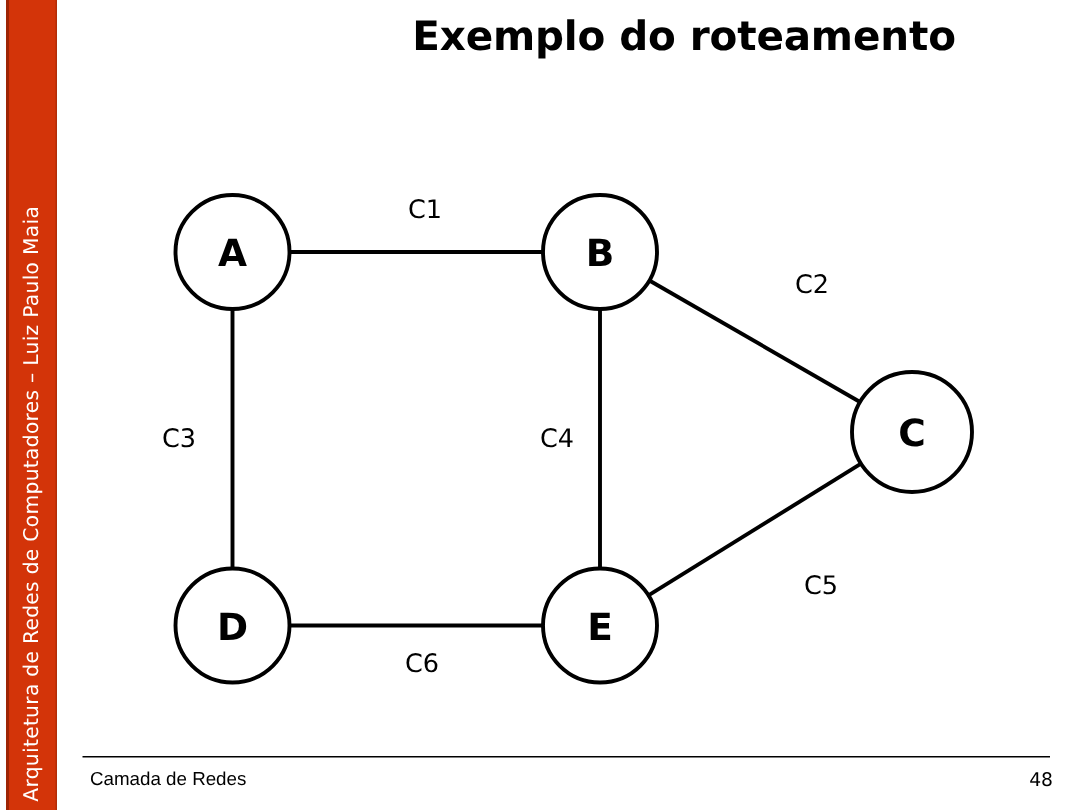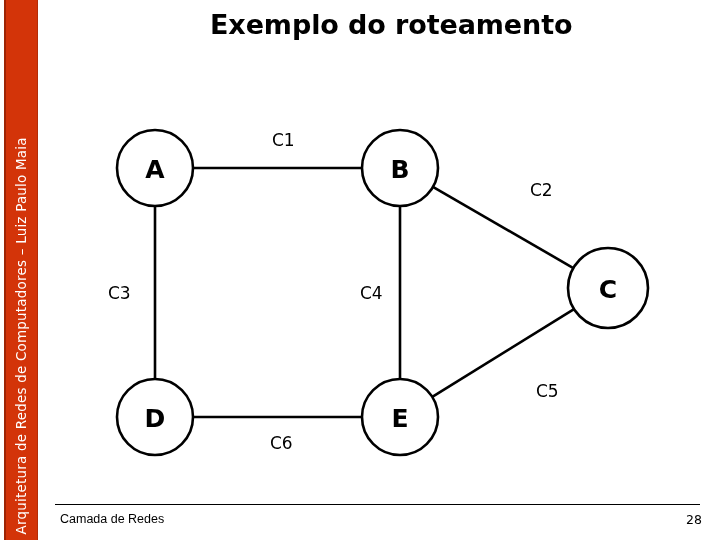--- a/index.html
+++ b/index.html
@@ -41,21 +41,21 @@
     letter-spacing: 0.2px;
     line-height: 1;
   }
 
   
   #title-block {
     position: absolute;
     left: 210px;
     top: 8px;
     width: 492px;
-    text-align: left;
+    text-align: center;
     color: #000000;
     font-family: "DejaVu Sans", sans-serif;
     font-weight: bold;
     font-size: 27px;
     line-height: 1.28;
     letter-spacing: -0.1px;
   }
   #title-block .tline { display: block; }
 
   
@@ -168,13 +168,13 @@
         <text x="108" y="198" class="edge-label">C3</text>
         <text x="360" y="198" class="edge-label">C4</text>
         <text x="536" y="296" class="edge-label">C5</text>
         <text x="270" y="348" class="edge-label">C6</text>
       </g>
   </svg>
 </div>
 
 <div id="footer-rule"></div>
 <div id="footer-left">Camada de Redes</div>
-<div id="footer-page">28</div>
+<div id="footer-page">48</div>
 
 </body></html>

